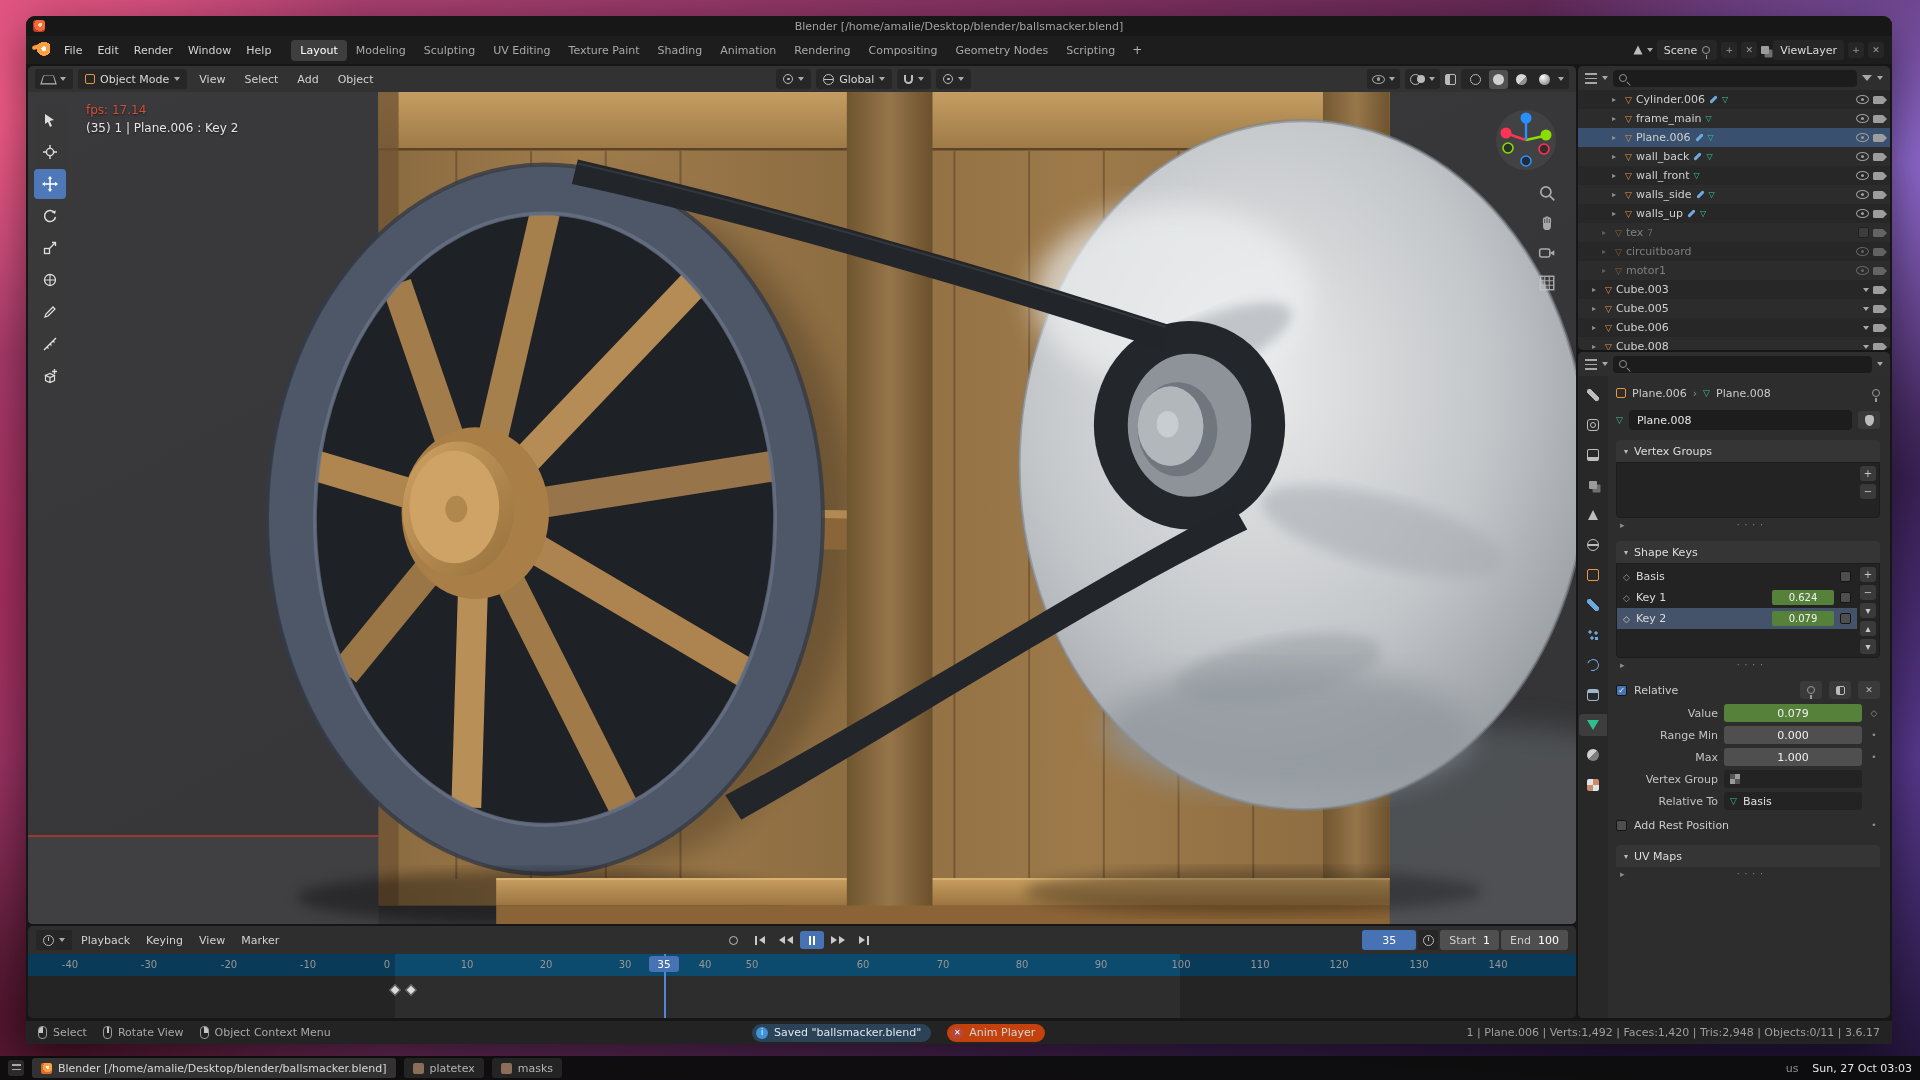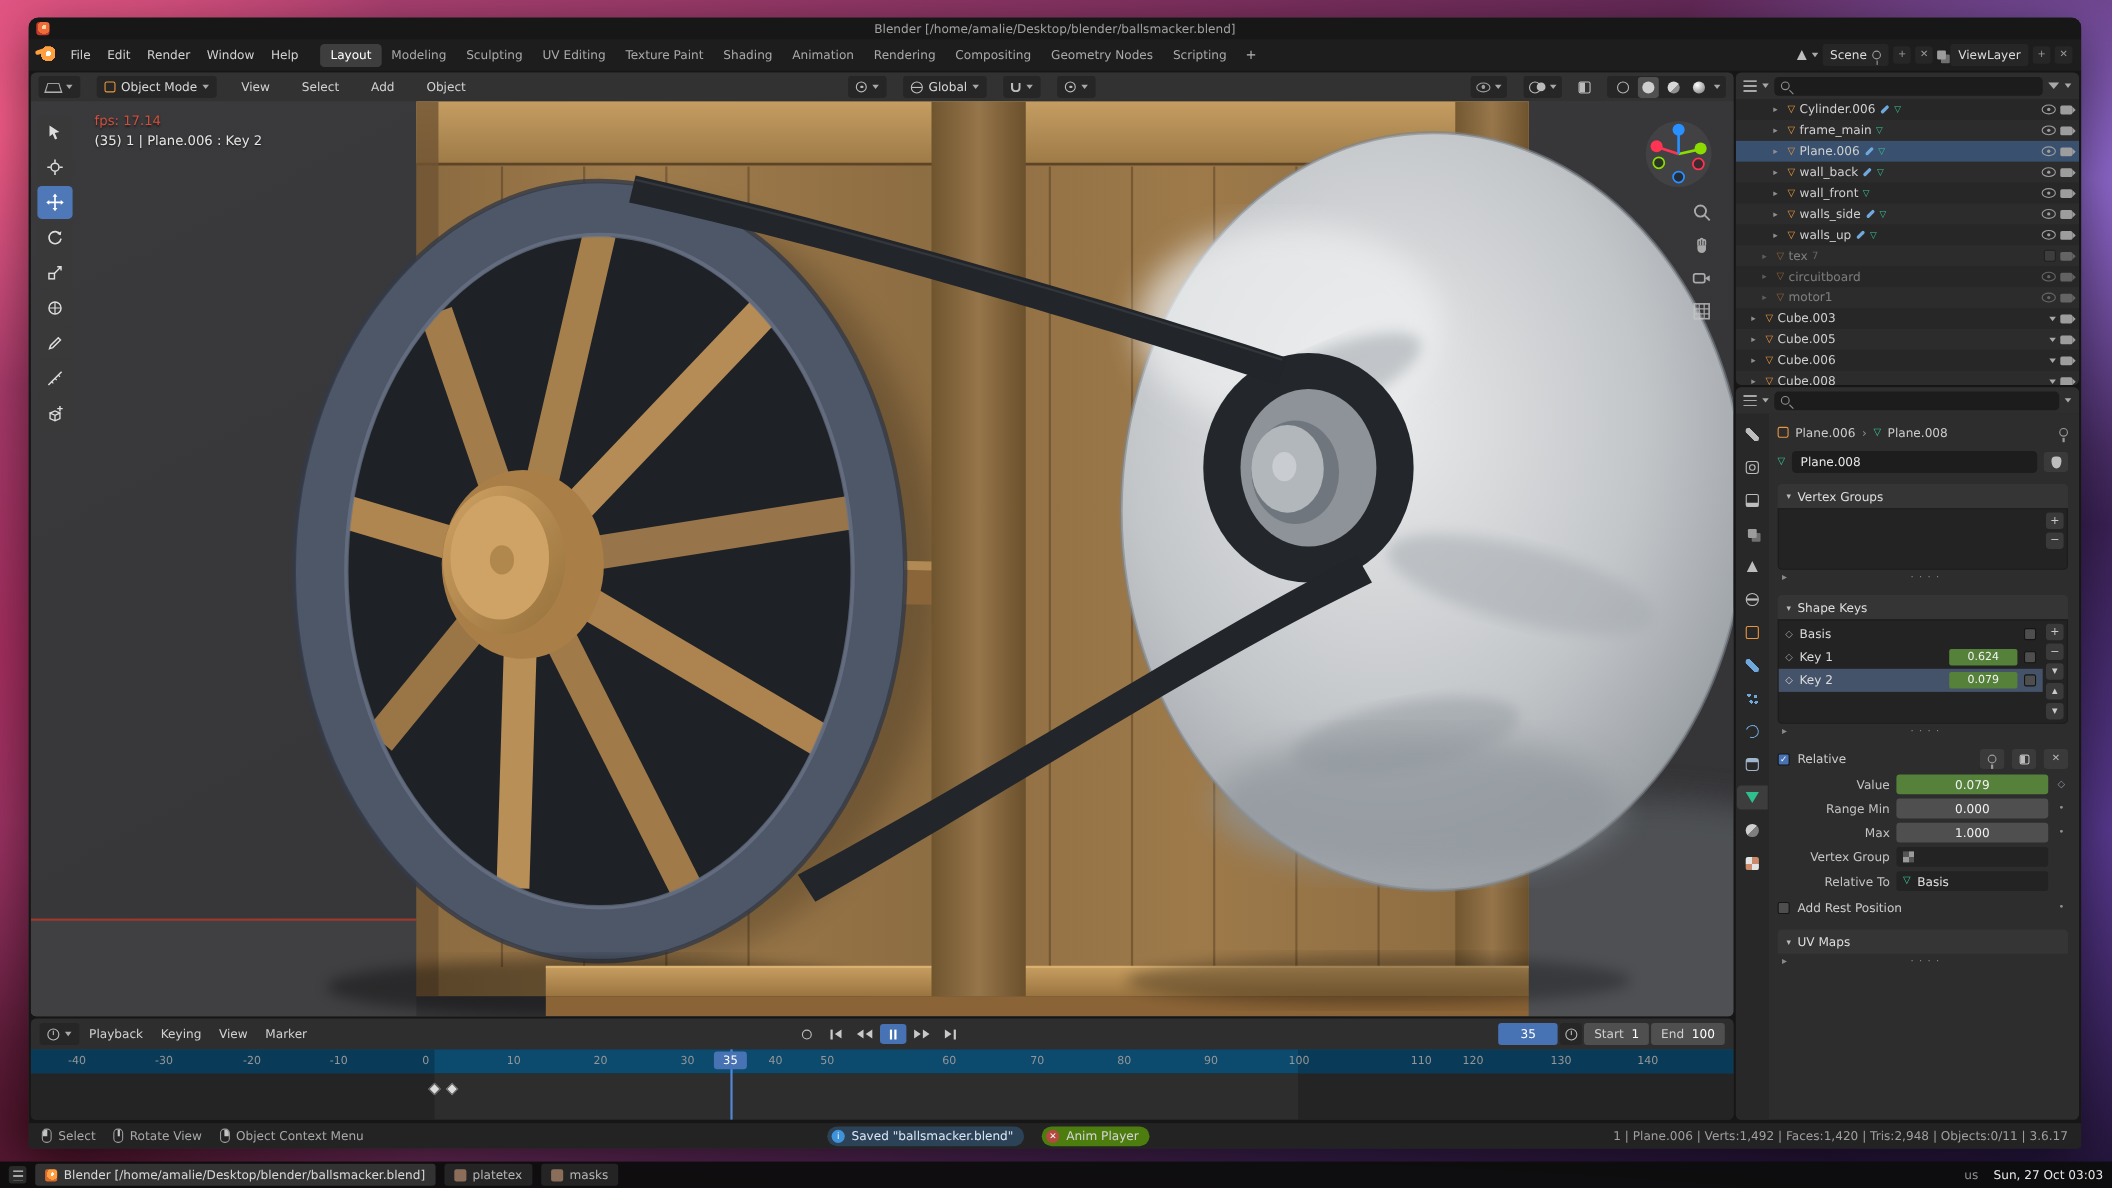--- a/index.html
+++ b/index.html
@@ -22,21 +22,21 @@
 .ws-tabs{display:flex;margin-left:12px;align-items:center}
 .ws{font-size:11px;color:#a9a9a9;padding:4px 9px;border-radius:4px;white-space:nowrap}
 .ws.active{background:#3e3e3e;color:#fff}
 .ws-add{font-size:12px;color:#b5b5b5;padding:2px 8px}
 .topbar-right{margin-left:auto;display:flex;align-items:center;gap:4px}
 .field{display:flex;align-items:center;gap:5px;background:#262626;border-radius:3px;height:20px;padding:0 7px;font-size:11px;color:#dadada}
 .sqbtn{width:16px;height:16px;border-radius:3px;background:#262626;display:flex;align-items:center;justify-content:center;color:#9d9d9d;font-size:9px}
 .main{flex:1;display:flex;min-height:0;background:#161616;gap:2px;padding:2px}
 .left-col{flex:1;display:flex;flex-direction:column;min-width:0;gap:2px}
 .vp{flex:1;display:flex;flex-direction:column;min-height:0;border-radius:5px;overflow:hidden;background:#303030}
-.vp-header{height:26px;background:#323232;display:flex;align-items:center;gap:15px;padding:0 7px;font-size:11px;color:#d6d6d6;flex:0 0 auto}
+.vp-header{height:26px;background:#323232;display:flex;align-items:center;gap:5px;padding:0 7px;font-size:11px;color:#d6d6d6;flex:0 0 auto}
 .vp-toolrow{height:26px;background:#2b2b2b;display:flex;align-items:center;gap:6px;padding:0 10px;font-size:11px;color:#c8c8c8;flex:0 0 auto}
 .hbtn{display:flex;align-items:center;gap:5px;background:#262626;border-radius:3px;height:20px;padding:0 7px;color:#d8d8d8;white-space:nowrap}
 .mlabel{padding:3px 7px;color:#d2d2d2;white-space:nowrap}
 .chev{width:0;height:0;border-left:3.5px solid transparent;border-right:3.5px solid transparent;border-top:4.5px solid #a9a9a9}
 .canvas{flex:1;position:relative;background:#39393b;min-height:0;overflow:hidden}
 .canvas svg.scene{position:absolute;inset:0;width:100%;height:100%}
 .fps{position:absolute;left:58px;top:11px;font-size:12px;color:#d0503c;text-shadow:0 1px 2px rgba(0,0,0,.6)}
 .vinfo{position:absolute;left:58px;top:29px;font-size:12px;color:#e6e6e6;text-shadow:0 1px 2px rgba(0,0,0,.6)}
 .toolbar{position:absolute;left:6px;top:13px;display:flex;flex-direction:column;gap:2px}
 .tool{width:32px;height:30px;background:#3a3a3ad9;border-radius:4px;display:flex;align-items:center;justify-content:center}
@@ -108,21 +108,21 @@
 .uvrow{height:20px;display:flex;align-items:center;gap:6px;padding:0 6px;background:#3a4f6b;color:#e4e4e4}
 .statusbar{height:24px;background:#232323;border-top:1px solid #161616;display:flex;align-items:center;padding:0 12px;font-size:11px;color:#a8a8a8;flex:0 0 auto;gap:16px}
 .hint{display:flex;align-items:center;gap:6px}
 .mouse{width:9px;height:13px;border:1px solid #9a9a9a;border-radius:4px;position:relative}
 .mouse::before{content:"";position:absolute;background:#c4c4c4}
 .mouse.l::before{left:0;top:0;width:4px;height:6px;border-radius:3px 0 0 0}
 .mouse.m::before{left:3px;top:0;width:2.4px;height:6px}
 .mouse.r::before{right:0;top:0;width:4px;height:6px;border-radius:0 3px 0 0}
 .pill{display:flex;align-items:center;gap:6px;height:18px;border-radius:9px;padding:0 10px 0 4px;font-size:11px}
 .pill.saved{background:#2c4257;color:#dbe6f2}
-.pill.anim{background:#4d7c0f;color:#d5d5d5}
+.pill.anim{background:#c2410c;color:#d5d5d5}
 .pico{width:12px;height:12px;border-radius:50%;display:flex;align-items:center;justify-content:center;color:#fff;font-size:8px}
 .pico.info{background:#3f93d8}
 .pico.stop{background:#b44a3f}
 .stats{color:#9f9f9f;white-space:nowrap}
 .taskbar{position:absolute;left:0;right:0;bottom:0;height:24px;background:rgba(13,13,13,.95);display:flex;align-items:center;padding:0 8px;gap:8px;z-index:5}
 .tb-btn{display:flex;align-items:center;gap:6px;height:20px;padding:0 9px;background:#242424;border-radius:3px;color:#b5b5b5;font-size:11px;white-space:nowrap;overflow:hidden;max-width:470px}
 .tb-btn.active{background:#323232;color:#d8d8d8}
 .tb-ico{width:11px;height:11px;border-radius:2px;flex:0 0 auto}
 .tb-clock{margin-left:6px;color:#e8e8e8;font-size:11px;white-space:nowrap}
 .tb-kb{color:#8f8f8f;font-size:11px}
@@ -592,21 +592,21 @@
             <span class="tick" style="left:439px">10</span>
             <span class="tick" style="left:518px">20</span>
             <span class="tick" style="left:597px">30</span>
             <span class="tick" style="left:677px">40</span>
             <span class="tick" style="left:724px">50</span>
             <span class="tick" style="left:835px">60</span>
             <span class="tick" style="left:915px">70</span>
             <span class="tick" style="left:994px">80</span>
             <span class="tick" style="left:1073px">90</span>
             <span class="tick" style="left:1153px">100</span>
-            <span class="tick" style="left:1264px">110</span>
+            <span class="tick" style="left:1232px">110</span>
             <span class="tick" style="left:1311px">120</span>
             <span class="tick" style="left:1391px">130</span>
             <span class="tick" style="left:1470px">140</span>
           </div>
           <div class="tl-tracks">
             <div class="band"></div>
             <div class="key" style="left:363px"></div>
             <div class="key" style="left:379px"></div>
           </div>
           <div class="playhead"></div>

